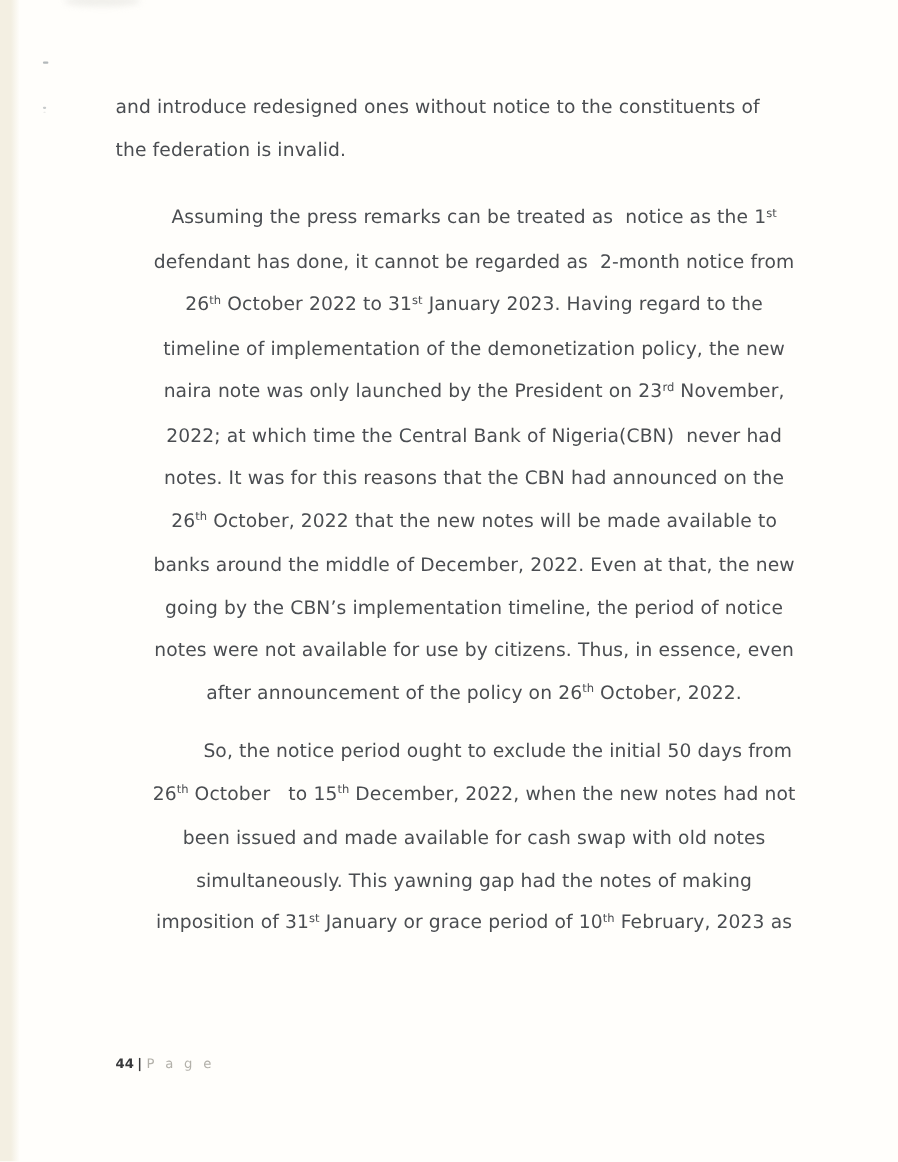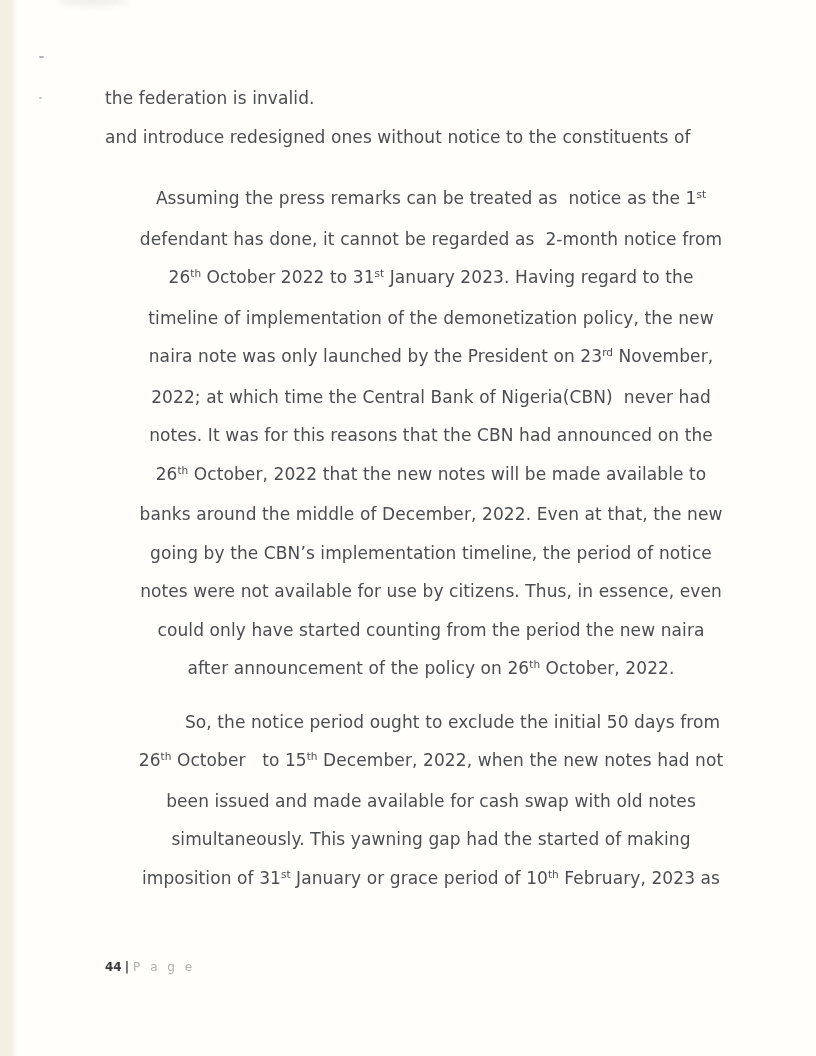--- a/index.html
+++ b/index.html
@@ -88,41 +88,40 @@
 <body style="--page-bg: #fffefb; --edge-color: #f3efe2; --text-color: #4a4d51; --footer-num-color: #38393b; --footer-label-color: #b3b1aa;">
 
 <div class="edge-strip"></div>
 <div class="top-smudge"></div>
 <div class="speck speck-1"></div>
 <div class="speck speck-2"></div>
 
 <div class="content">
   <div id="paragraphs">
       <div class="para">
+        <div class="line"><span>and introduce redesigned ones without notice to the constituents of</span></div>
         <div class="line"><span>the federation is invalid.</span></div>
-        <div class="line"><span>and introduce redesigned ones without notice to the constituents of</span></div>
       </div>
       <div class="para">
         <div class="line"><span>Assuming the press remarks can be treated as  notice as the 1</span><sup>st</sup></div>
         <div class="line"><span>defendant has done, it cannot be regarded as  2-month notice from</span></div>
         <div class="line"><span>26</span><sup>th</sup><span> October 2022 to 31</span><sup>st</sup><span> January 2023. Having regard to the</span></div>
         <div class="line"><span>timeline of implementation of the demonetization policy, the new</span></div>
         <div class="line"><span>naira note was only launched by the President on 23</span><sup>rd</sup><span> November,</span></div>
         <div class="line"><span>2022; at which time the Central Bank of Nigeria(CBN)  never had</span></div>
         <div class="line"><span>notes. It was for this reasons that the CBN had announced on the</span></div>
         <div class="line"><span>26</span><sup>th</sup><span> October, 2022 that the new notes will be made available to</span></div>
         <div class="line"><span>banks around the middle of December, 2022. Even at that, the new</span></div>
         <div class="line"><span>going by the CBN’s implementation timeline, the period of notice</span></div>
         <div class="line"><span>notes were not available for use by citizens. Thus, in essence, even</span></div>
-        <div class="line"><span>could only have started counting from the period the new naira</span></div>
         <div class="line"><span>after announcement of the policy on 26</span><sup>th</sup><span> October, 2022.</span></div>
       </div>
       <div class="para">
         <div class="line indent"><span>So, the notice period ought to exclude the initial 50 days from</span></div>
         <div class="line"><span>26</span><sup>th</sup><span> October   to 15</span><sup>th</sup><span> December, 2022, when the new notes had not</span></div>
         <div class="line"><span>been issued and made available for cash swap with old notes</span></div>
-        <div class="line"><span>simultaneously. This yawning gap had the started of making</span></div>
+        <div class="line"><span>simultaneously. This yawning gap had the notes of making</span></div>
         <div class="line"><span>imposition of 31</span><sup>st</sup><span> January or grace period of 10</span><sup>th</sup><span> February, 2023 as</span></div>
       </div>
     </div>
 </div>
 
 <div class="footer"><span class="pg-num">44</span><span class="pg-sep">|</span><span class="pg-label">P a g e</span></div>
 
 </body></html>

